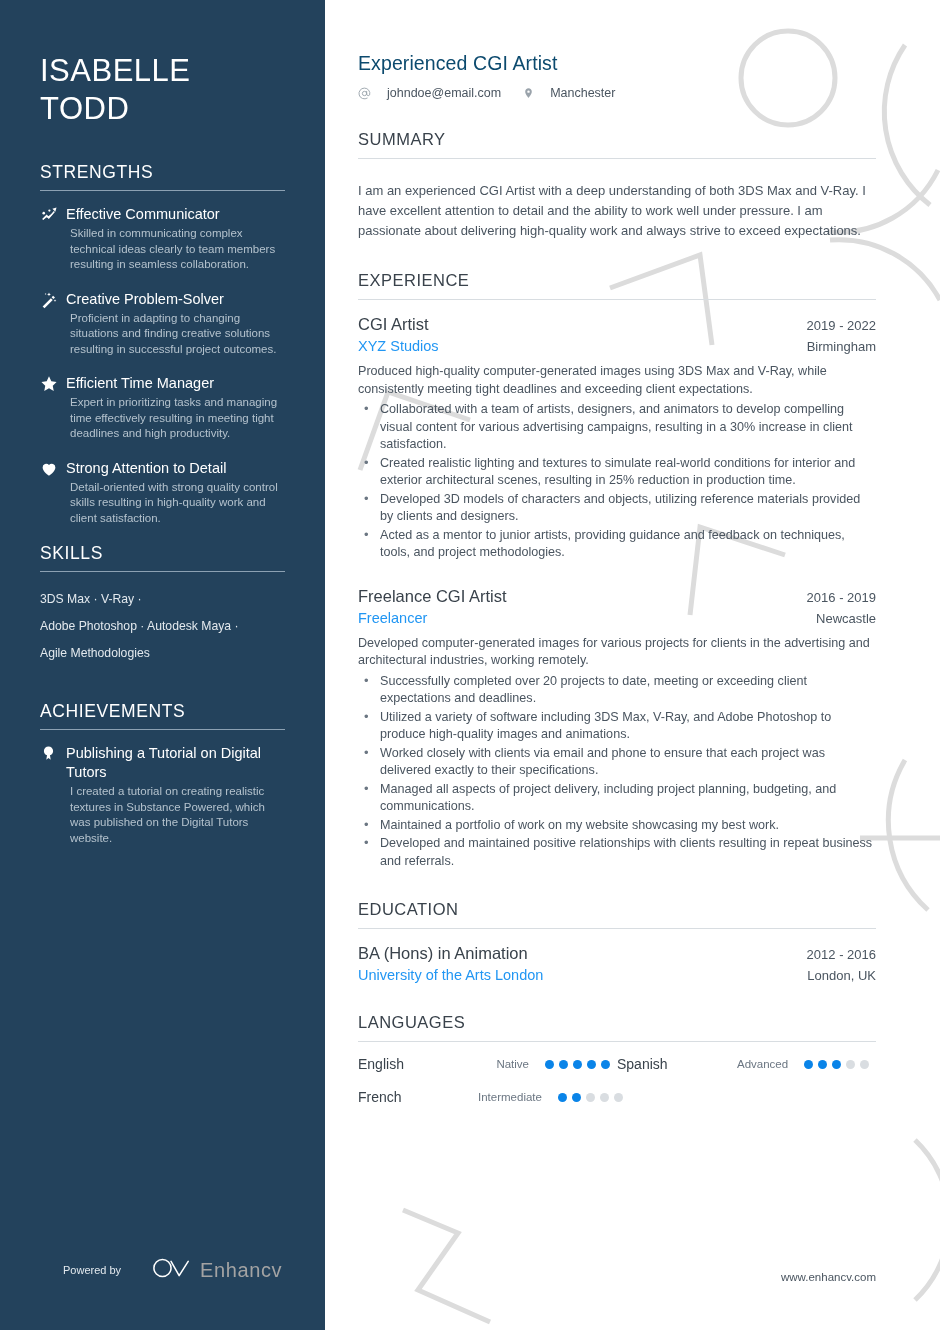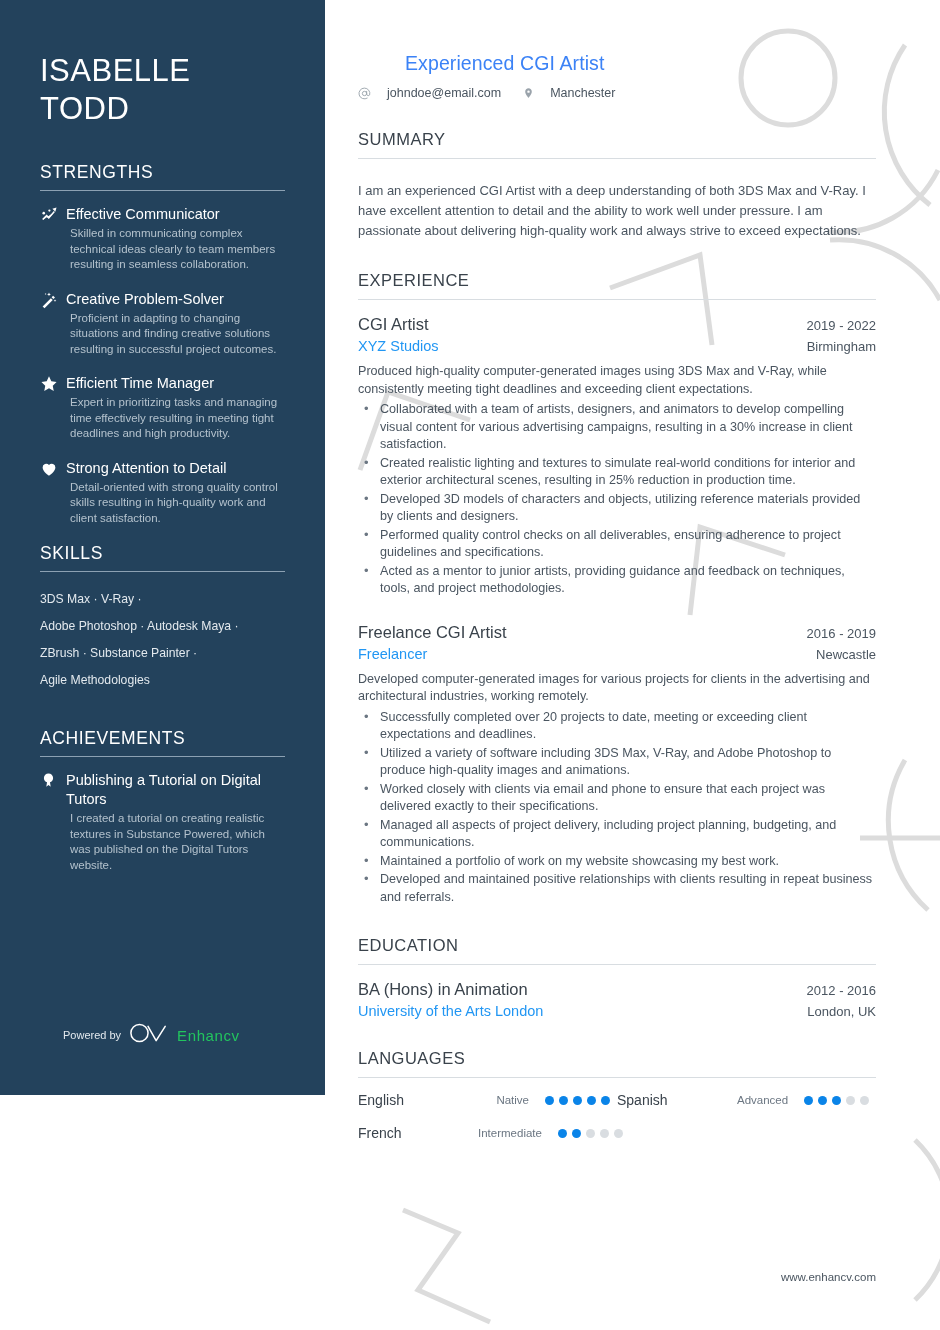--- a/index.html
+++ b/index.html
@@ -20,21 +20,21 @@
     position: absolute; inset: 0;
     width: 940px; height: 1330px;
     pointer-events: none;
     z-index: 0;
   }
   
   .sidebar {
     position: relative;
     z-index: 2;
     width: 325px;
-    height: 1095px;
+    height: 1330px;
     background: #23425c;
     color: #ffffff;
     padding: 0 40px;
     flex: 0 0 325px;
   }
   .name {
     font-size: 31px;
     line-height: 38px;
     font-weight: 400;
     letter-spacing: .5px;
@@ -86,42 +86,41 @@
   .ach-item { display: flex; margin-top: 2px; }
   .ach-name {
     font-size: 14.5px;
     line-height: 19px;
     color: #ffffff;
     margin-bottom: 2px;
   }
   .powered {
     position: absolute;
     left: 63px; bottom: 47px;
-    display: flex; align-items: center; gap: 8px;
+    display: flex; align-items: center; gap: 31px;
   }
   .powered-label { font-size: 11px; color: #e3e9ee; }
   .brand { display: flex; align-items: center; gap: 8px; }
   .brand-text {
-    font-size: 15px;
+    font-size: 20px;
     letter-spacing: .6px;
-    color: #22c55e;
+    color: #a3a3a3;
   }
   
   .main {
     position: relative;
     z-index: 2;
     flex: 1 1 auto;
     padding: 52px 64px 0 33px;
   }
   .headline {
     font-size: 19.5px;
-    color: #3b82f6;
+    color: #0c4a6e;
     font-weight: 400;
     letter-spacing: .1px;
-    margin-left: 47px;
   }
   .contacts {
     display: flex;
     align-items: center;
     gap: 22px;
     margin-top: 11px;
   }
   .contact {
     display: flex;
     align-items: center;
@@ -308,21 +307,20 @@
           <div class="str-desc">Detail-oriented with strong quality control skills resulting in high-quality work and client satisfaction.</div>
         </div>
       </div>
     </section>
 
     <section class="sb-section skills-sec">
       <div class="sb-title">SKILLS</div>
       <div class="sb-rule"></div>
       <div class="skill-line">3DS Max · V-Ray ·</div>
       <div class="skill-line">Adobe Photoshop · Autodesk Maya ·</div>
-      <div class="skill-line">ZBrush · Substance Painter ·</div>
       <div class="skill-line">Agile Methodologies</div>
     </section>
 
     <section class="sb-section">
       <div class="sb-title">ACHIEVEMENTS</div>
       <div class="sb-rule"></div>
       <div class="ach-item">
         <span class="str-icon">
           <svg width="17" height="17" viewBox="0 0 24 24" fill="#ffffff">
             <path d="M12 2.2c-3.6 0-6.5 2.8-6.5 6.3 0 2.8 1.8 5.2 4.4 6.1l-1 6.2 3.1-2.6 3.1 2.6-1-6.2c2.6-.9 4.4-3.3 4.4-6.1 0-3.5-2.9-6.3-6.5-6.3z"></path>
@@ -390,21 +388,20 @@
         </div>
         <div class="job-row2">
           <span class="job-company">XYZ Studios</span>
           <span class="job-place">Birmingham</span>
         </div>
         <p class="job-desc">Produced high-quality computer-generated images using 3DS Max and V-Ray, while consistently meeting tight deadlines and exceeding client expectations.</p>
         <ul class="bullets">
           <li>Collaborated with a team of artists, designers, and animators to develop compelling visual content for various advertising campaigns, resulting in a 30% increase in client satisfaction.</li>
           <li>Created realistic lighting and textures to simulate real-world conditions for interior and exterior architectural scenes, resulting in 25% reduction in production time.</li>
           <li>Developed 3D models of characters and objects, utilizing reference materials provided by clients and designers.</li>
-          <li>Performed quality control checks on all deliverables, ensuring adherence to project guidelines and specifications.</li>
           <li>Acted as a mentor to junior artists, providing guidance and feedback on techniques, tools, and project methodologies.</li>
         </ul>
       </div>
 
       <div class="job">
         <div class="job-row">
           <span class="job-title">Freelance CGI Artist</span>
           <span class="job-date">2016 - 2019</span>
         </div>
         <div class="job-row2">

